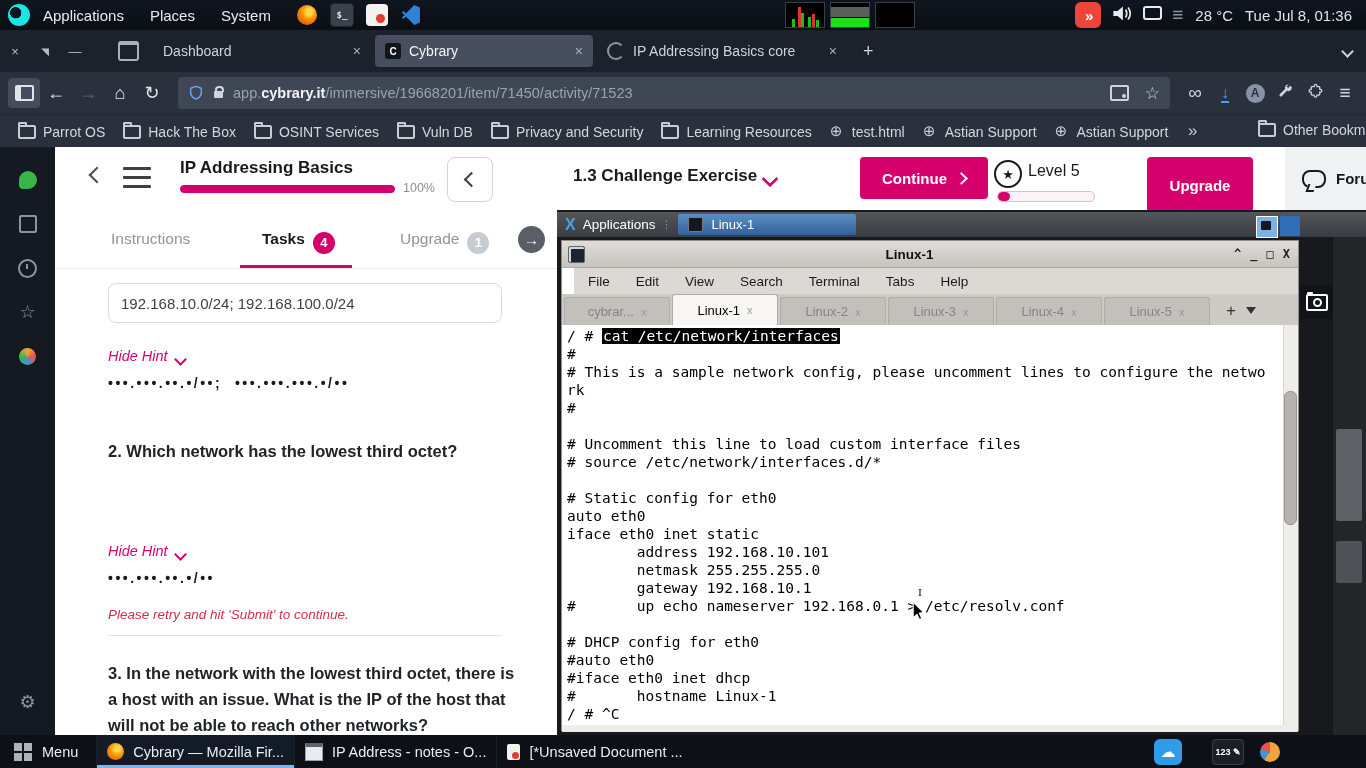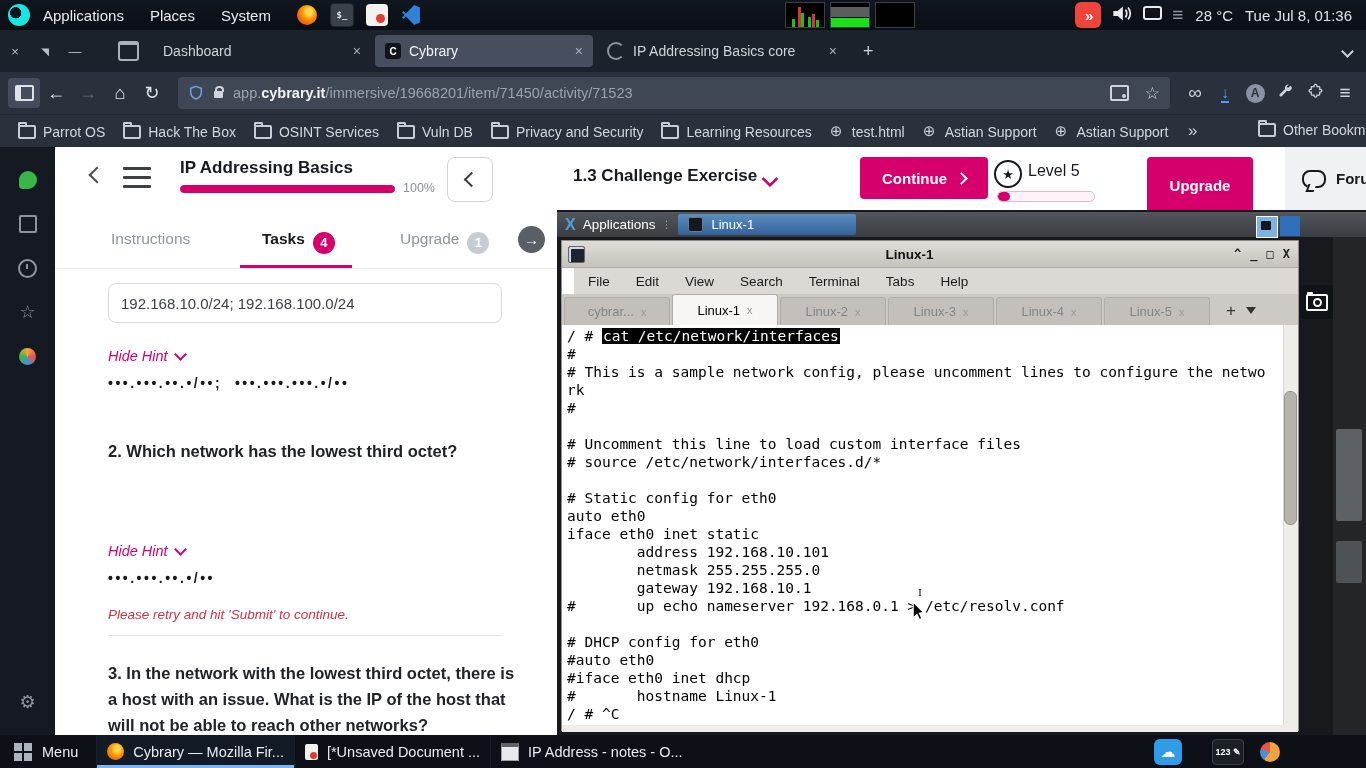--- a/index.html
+++ b/index.html
@@ -120,21 +120,21 @@
   .badge{display:inline-block;min-width:22px;height:22px;border-radius:50%;color:#fff;font-size:13px;font-weight:bold;
          text-align:center;line-height:22px;vertical-align:-3px;margin-left:8px;}
   .badge.pink{background:#d6006d;}
   .badge.gray{background:#c7ccd2;}
   .underline{position:absolute;left:185px;bottom:0;width:112px;height:3px;background:#d6006d;}
   .nextarrow{position:absolute;right:12px;top:16px;width:27px;height:27px;border-radius:50%;background:#5a5f66;color:#fff;
              font-size:15px;display:flex;align-items:center;justify-content:center;}
   .answer{position:absolute;left:53px;width:368px;height:38px;border:1px solid #d8dbe0;border-radius:8px;
           font-size:15px;color:#3d4147;padding:0 12px;display:flex;align-items:center;background:#fff;}
   .answer.err{border:1px solid #e2685e;background:#fcf0ef;}
-  .hint{position:absolute;left:53px;font-style:italic;font-size:14.5px;color:#d6006d;display:flex;align-items:center;}
+  .hint{position:absolute;left:53px;font-style:italic;font-size:14.5px;color:#d6006d;display:flex;align-items:flex-end;}
   .hint .chevp{width:7px;height:7px;border-right:2px solid #d6006d;border-bottom:2px solid #d6006d;transform:rotate(45deg);margin:-3px 0 0 8px;}
   .dots{position:absolute;left:53px;font-weight:bold;font-size:14px;letter-spacing:2.5px;color:#17191c;white-space:pre;}
   .qhead{position:absolute;left:53px;font-size:16.5px;font-weight:bold;color:#202328;width:410px;line-height:26px;}
   .retry{position:absolute;left:53px;font-style:italic;font-size:13.5px;color:#cb3246;}
   .pdivider{position:absolute;left:53px;width:394px;height:1px;background:#e4e4e4;}
 
   
   .vm{left:557px;top:210px;width:809px;height:525px;background:#17191d;overflow:hidden;}
   .vmbar{position:absolute;left:0;top:2px;width:100%;height:25px;background:linear-gradient(#53565b,#393c41);
          display:flex;align-items:center;color:#fff;font-size:13.5px;}
@@ -592,26 +592,26 @@
         <span></span>
         <span></span>
         <span></span>
       </span>
     <span class="menu-lbl">Menu</span>
     <span class="task active">
       <span class="mini-ff"></span>
       <span class="tl">Cybrary — Mozilla Fir...</span>
     </span>
     <span class="task">
+      <span class="mini-win"></span>
+      <span class="tl">IP Address - notes - O...</span>
+    </span>
+    <span class="task">
       <span class="mini-doc"></span>
       <span class="tl">[*Unsaved Document ...</span>
-    </span>
-    <span class="task">
-      <span class="mini-win"></span>
-      <span class="tl">IP Address - notes - O...</span>
     </span>
     <span class="tray">
       <span class="cloudbtn">☁</span>
       <span class="kbd123"><span>123</span>&nbsp;✎</span>
       <span class="orangedot"></span>
     </span>
   </div>
 
 </div>
 

